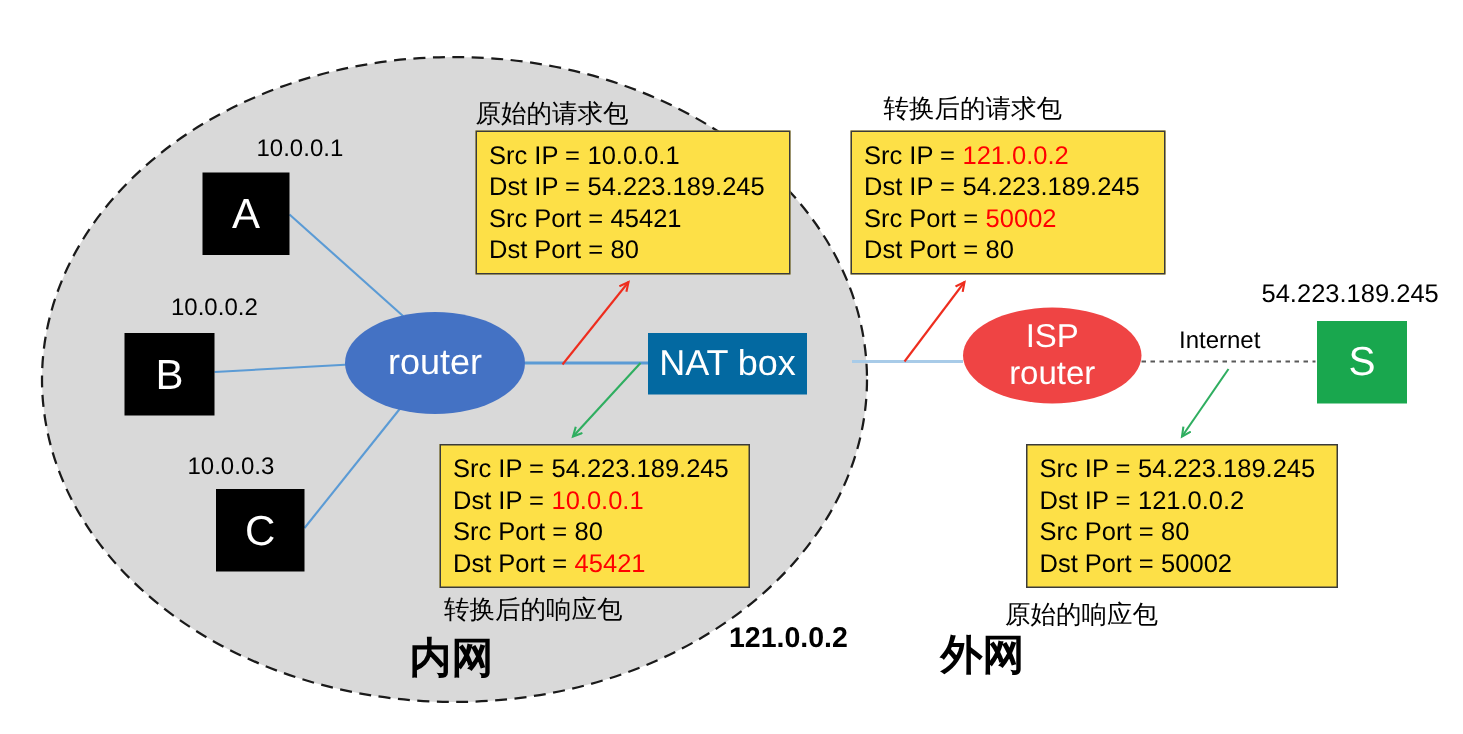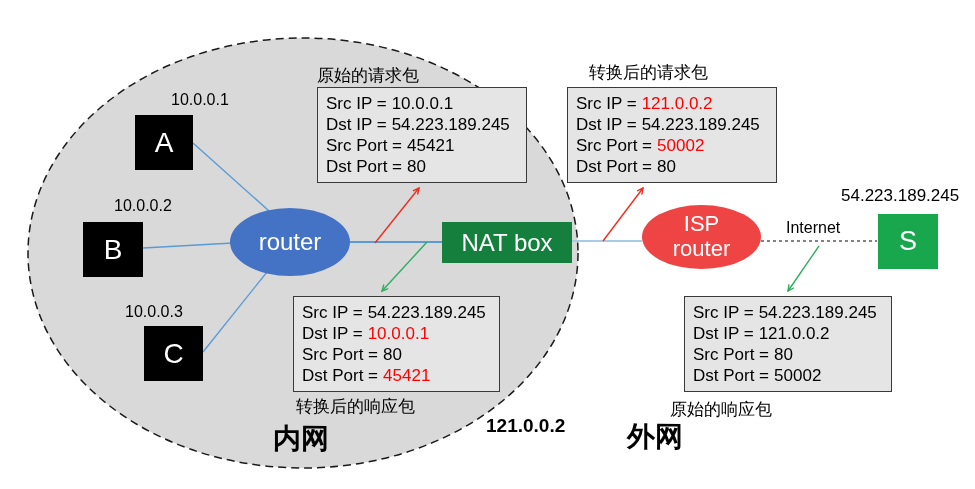--- a/index.html
+++ b/index.html
@@ -36,21 +36,21 @@
     color: #ffffff;
     font-size: 24px;
   }
   
   .iplabel { position: absolute; font-size: 16px; color: #000; white-space: nowrap; }
 
   
   .pkt-title { position: absolute; font-size: 17px; color: #000; white-space: nowrap; }
   .pktbox {
     position: absolute;
-    background: #e5e5e5;
+    background: #fde047;
     border: 1.5px solid #3a3a3a;
     padding: 5px 8px;
     font-size: 17px;
     line-height: 21px;
     white-space: nowrap;
   }
   .prow { display: block; }
   .plabel { margin-right: 5px; }
   .pval[data-hl="true"] { color: #ff0000; }
 
@@ -104,21 +104,21 @@
     <span>C</span>
   </div>
   <div class="host" style="left: 878px; top: 214px; width: 60px; height: 55px; font-size: 27px; background: rgb(25, 167, 78);">
     <span>S</span>
   </div>
 
   <div class="oval" style="left: 230px; top: 208px; width: 120px; height: 68px; background: rgb(68, 114, 196);">
     <span>router</span>
   </div>
 
-  <div class="natbox" style="left: 442px; top: 222px; width: 130px; height: 41px; background: #15803d;">
+  <div class="natbox" style="left: 432px; top: 222px; width: 106px; height: 41px; background: #0369a1;">
     <span>NAT box</span>
   </div>
 
   <div class="oval" style="left: 642px; top: 205px; width: 119px; height: 64px; font-size: 22px; background: #ef4444;">
     <span>ISP</span>
     <span>router</span>
   </div>
 
   <div class="inet-label" style="left:786px; top:219px;">Internet</div>
 

